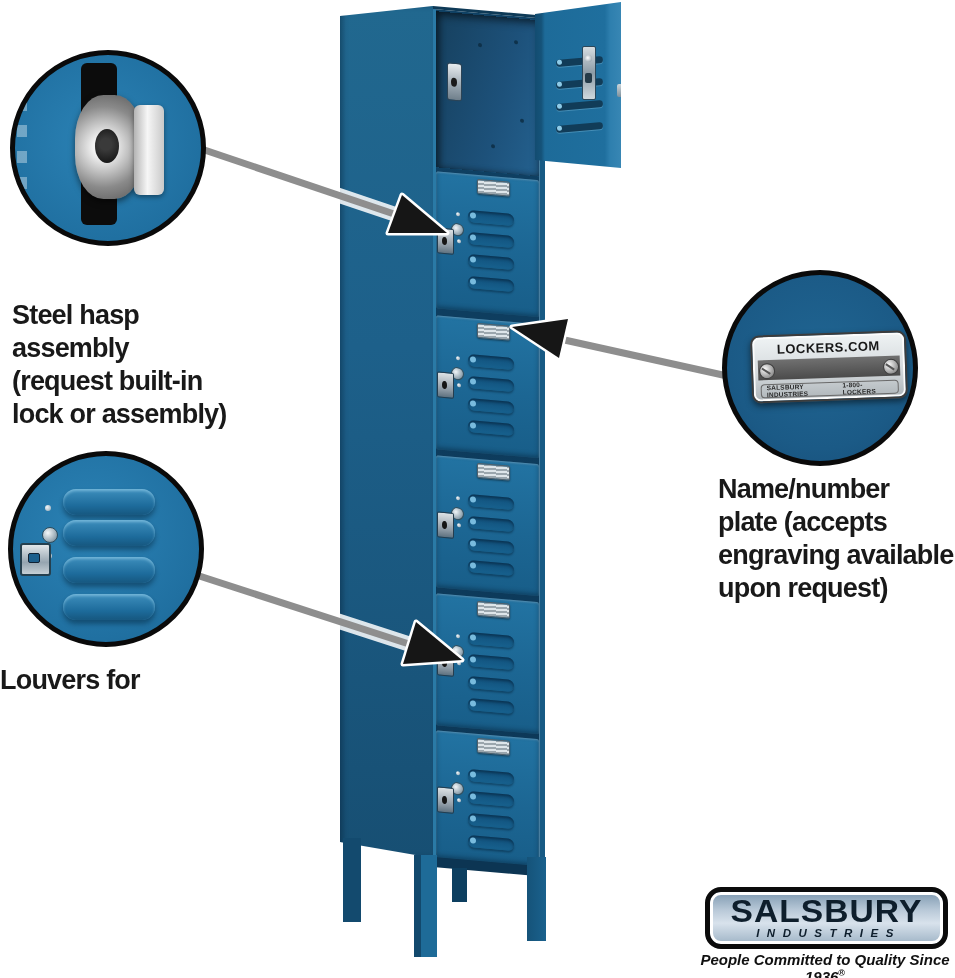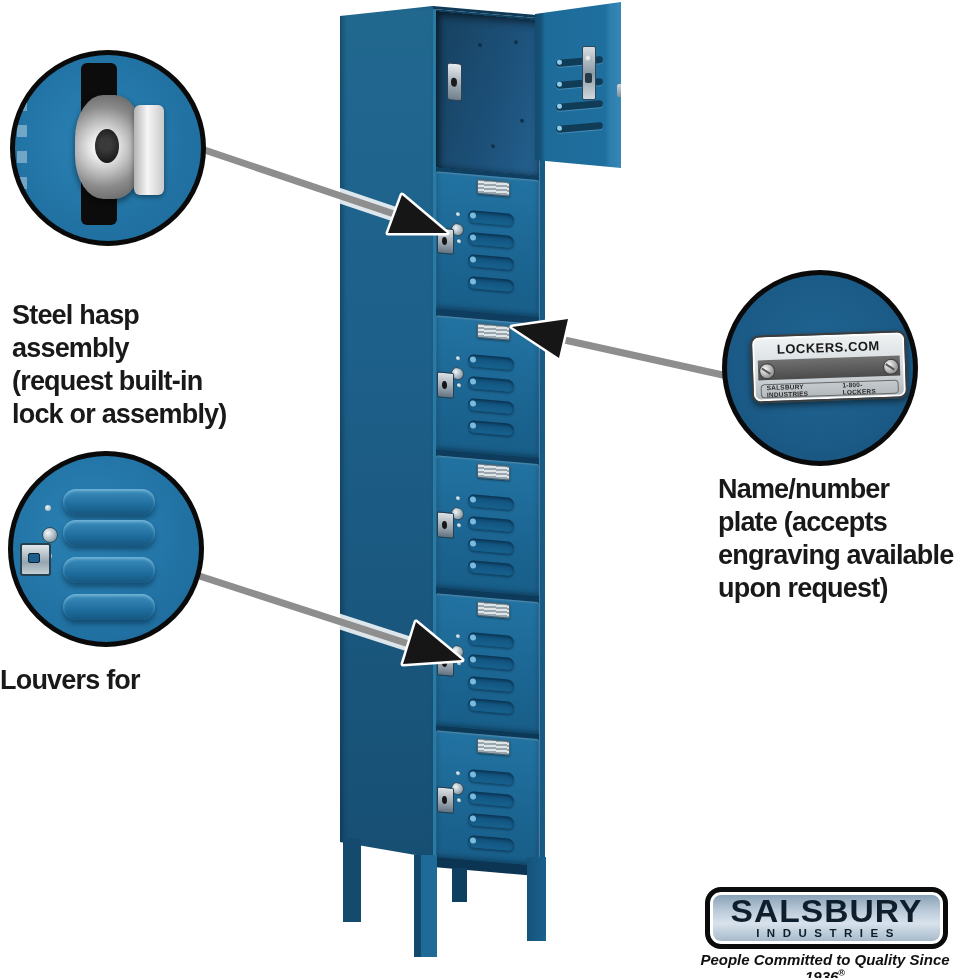--- a/index.html
+++ b/index.html
@@ -140,21 +140,21 @@
   .lbl-plate{left:718px;top:473px;}
 
   
   .logo-box{position:absolute;left:705px;top:887px;width:243px;height:62px;border:5px solid #0b0b0b;
     border-radius:16px;box-sizing:border-box;box-shadow:inset 0 0 0 3px #ffffff;
     background:linear-gradient(180deg,#7e99b0 0%,#b9c9d8 35%,#d8e2ec 60%,#9fb4c6 100%);
     display:flex;flex-direction:column;align-items:center;justify-content:center;}
   .logo-brand{font-weight:bold;font-size:32px;line-height:29px;letter-spacing:1px;color:#0e1e2c;
     transform:scaleX(1.05);}
   .logo-sub{font-weight:bold;font-size:11.5px;line-height:12px;letter-spacing:7.5px;color:#0e1e2c;
-    margin-top:1px;text-indent:4px;}
+    margin-top:1px;text-indent:4px;font-style:italic;}
   .tagline{position:absolute;left:700px;top:951px;width:250px;text-align:center;
     font-style:italic;font-weight:bold;font-size:15px;color:#101010;}
   .tagline sup{font-size:9px;font-style:normal;}
 
   svg.arrows{position:absolute;left:0;top:0;pointer-events:none;}
 </style>
 </head>
 <body>
 
 <div class="canvas">

